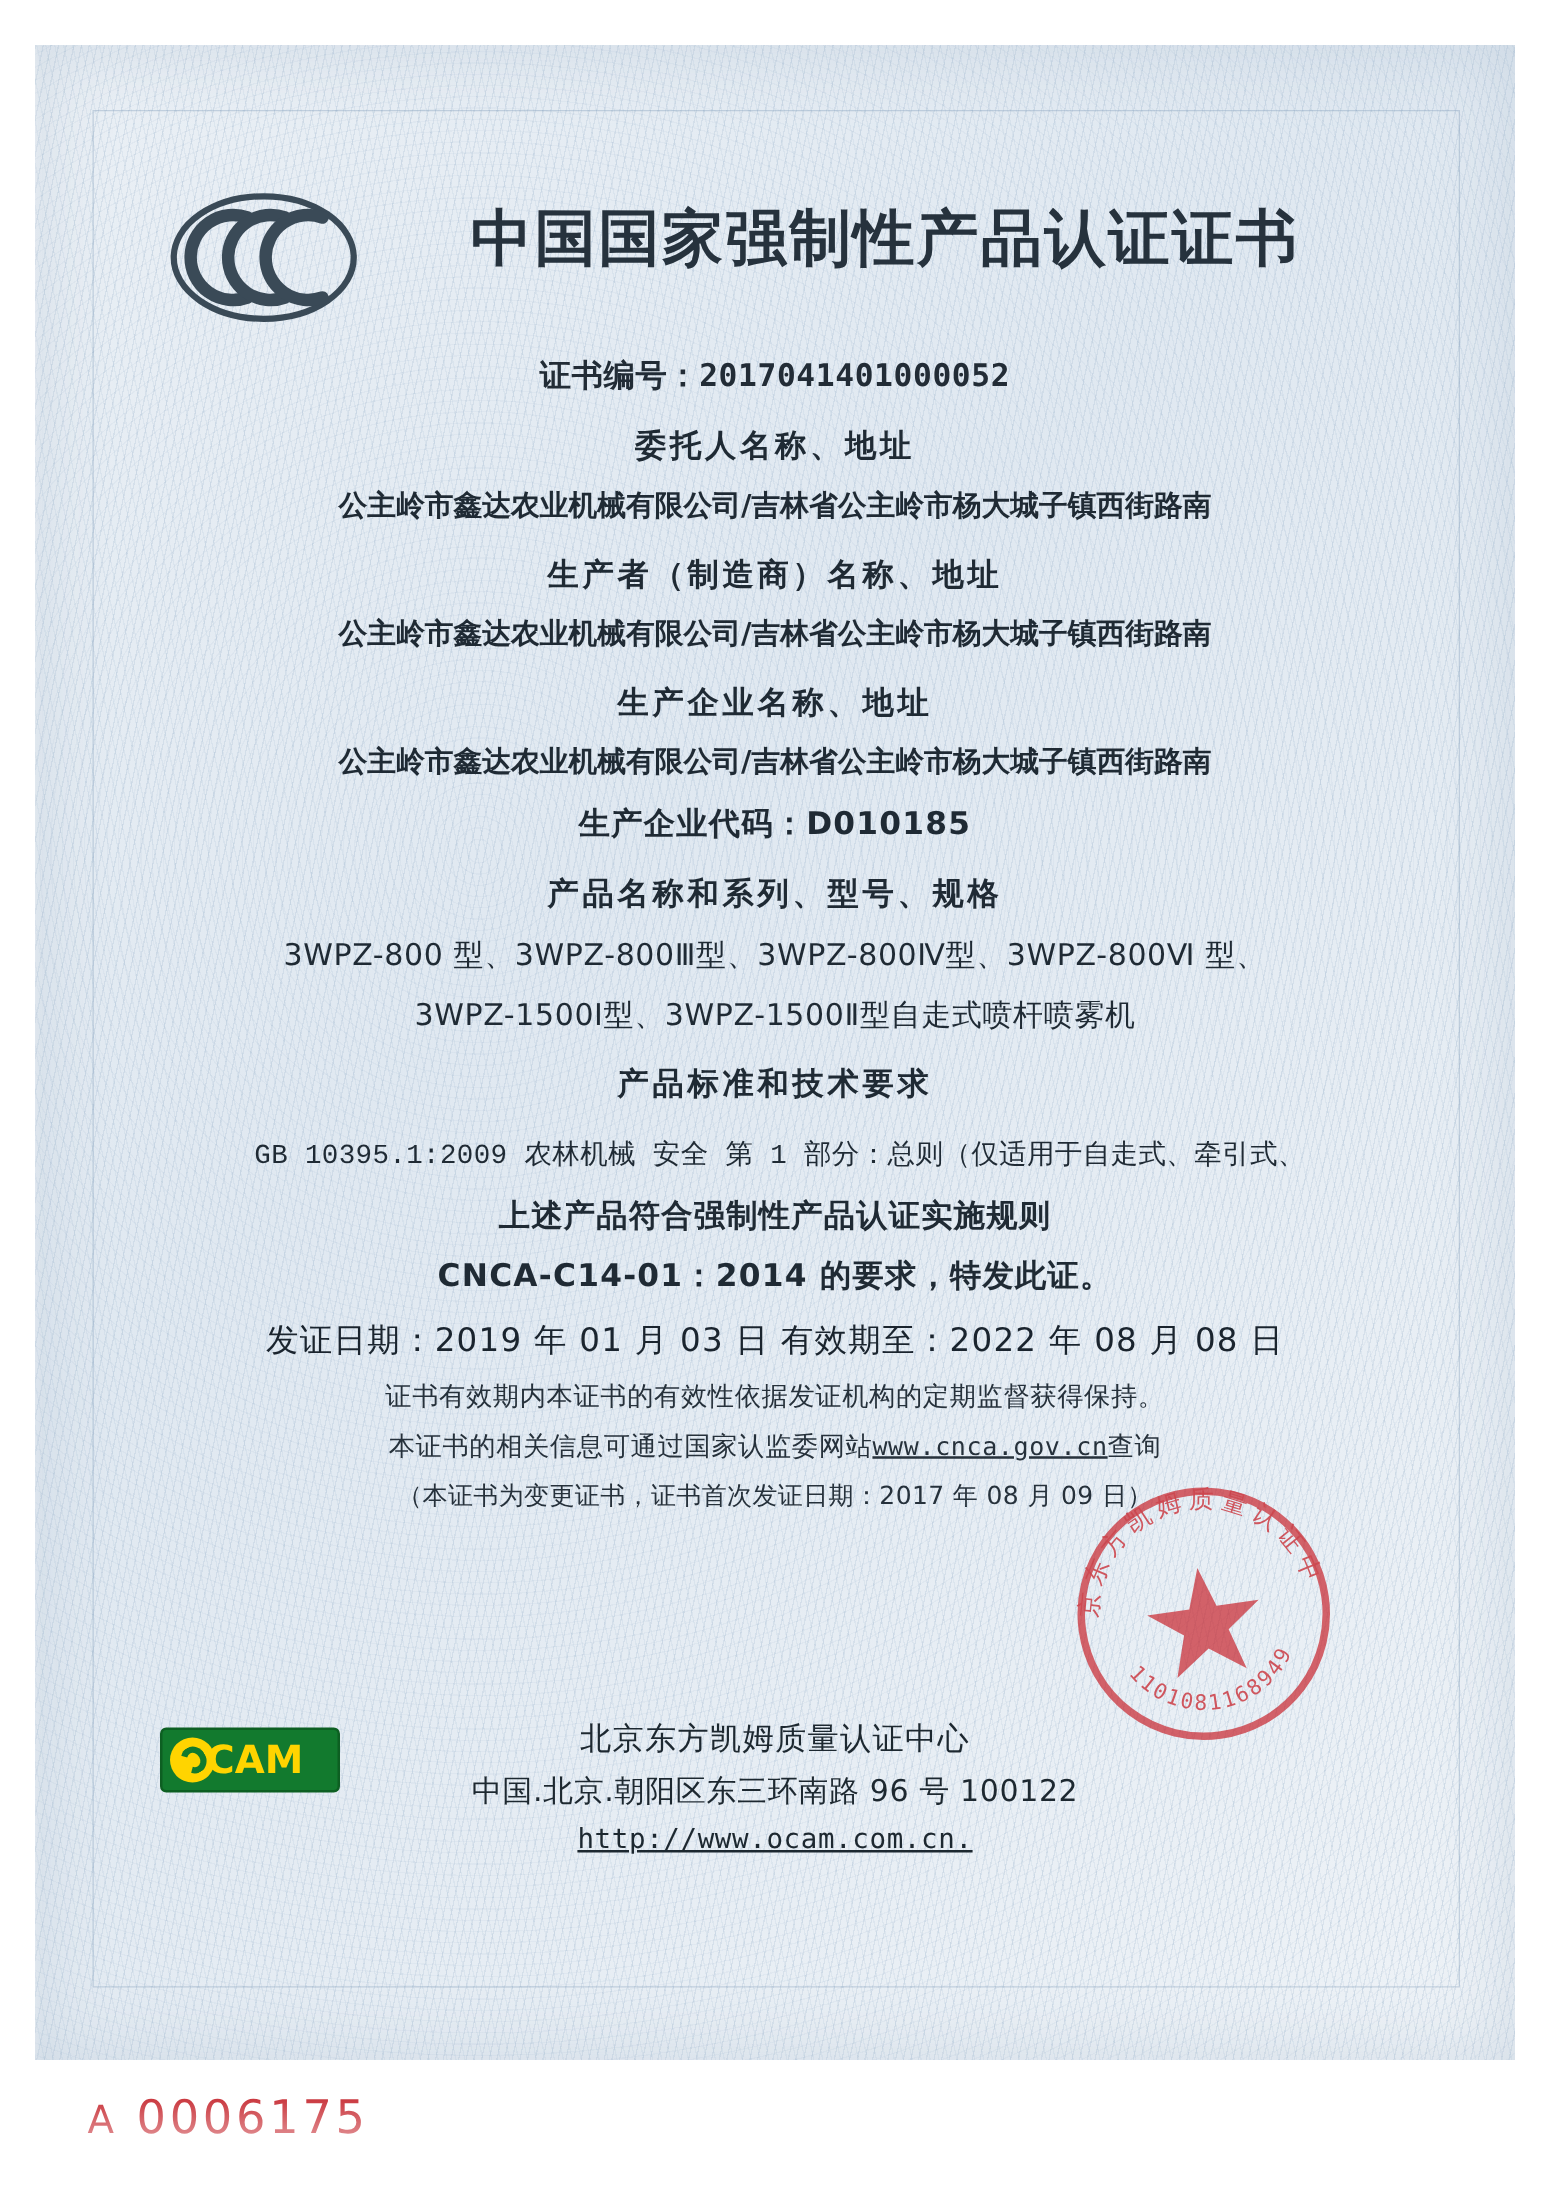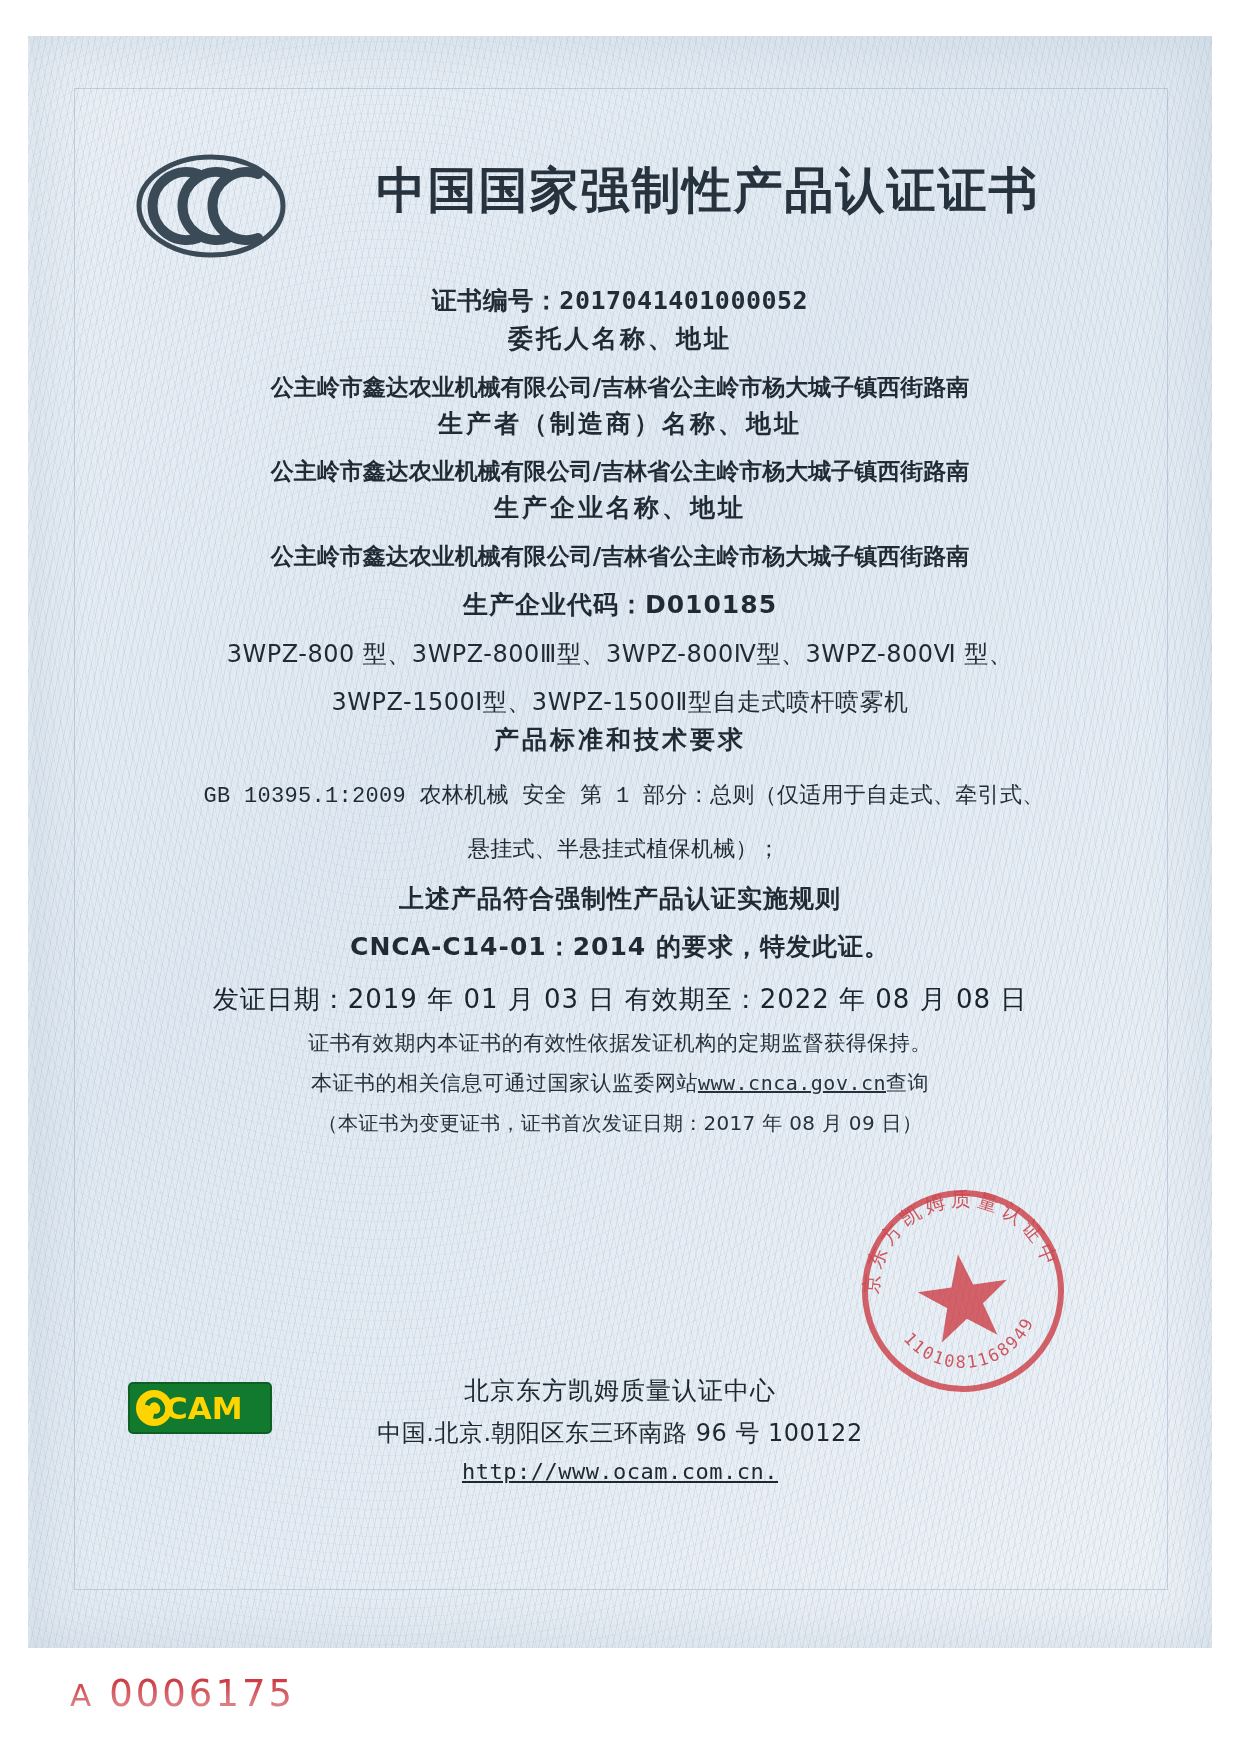--- a/index.html
+++ b/index.html
@@ -98,21 +98,21 @@
     font-size: 25px;
     letter-spacing: 0.5px;
     margin-top: 10px;
     font-weight: bold;
   }
   .label-line {
     font-family: "DejaVu Sans", sans-serif;
     font-weight: bold;
     font-size: 25px;
     letter-spacing: 3px;
-    margin-top: 4px;
+    margin-top: 22px;
     color: #1f2a34;
   }
   .value-line {
     font-family: "DejaVu Sans", sans-serif;
     font-weight: bold;
     font-size: 23px;
     letter-spacing: 0px;
     margin-top: 16px;
     color: #1f2a34;
   }
@@ -323,26 +323,26 @@
         <div class="line value-line">公主岭市鑫达农业机械有限公司/吉林省公主岭市杨大城子镇西街路南</div>
 
         <div class="line label-line">生产者（制造商）名称、地址</div>
         <div class="line value-line">公主岭市鑫达农业机械有限公司/吉林省公主岭市杨大城子镇西街路南</div>
 
         <div class="line label-line">生产企业名称、地址</div>
         <div class="line value-line">公主岭市鑫达农业机械有限公司/吉林省公主岭市杨大城子镇西街路南</div>
 
         <div class="line value-line code">生产企业代码：D010185</div>
 
+        <div class="line label-line">产品名称和系列、型号、规格</div>
         <div class="line product-line">3WPZ-800 型、3WPZ-800Ⅲ型、3WPZ-800Ⅳ型、3WPZ-800Ⅵ 型、</div>
         <div class="line product-line">3WPZ-1500Ⅰ型、3WPZ-1500Ⅱ型自走式喷杆喷雾机</div>
 
         <div class="line label-line">产品标准和技术要求</div>
         <div class="std-line">GB 10395.1:2009 农林机械 安全 第 1 部分：总则（仅适用于自走式、牵引式、</div>
-        <div class="std-line indent">悬挂式、半悬挂式植保机械）；</div>
 
         <div class="line rule-line">上述产品符合强制性产品认证实施规则</div>
         <div class="line rule-line2">CNCA-C14-01：2014 的要求，特发此证。</div>
 
         <div class="line date-line">发证日期：2019 年 01 月 03 日    有效期至：2022 年 08 月 08 日</div>
 
         <div class="line note-line">证书有效期内本证书的有效性依据发证机构的定期监督获得保持。</div>
 
         <div class="line note-line">
           <span>本证书的相关信息可通过国家认监委网站</span><span class="link">www.cnca.gov.cn</span><span>查询</span>

